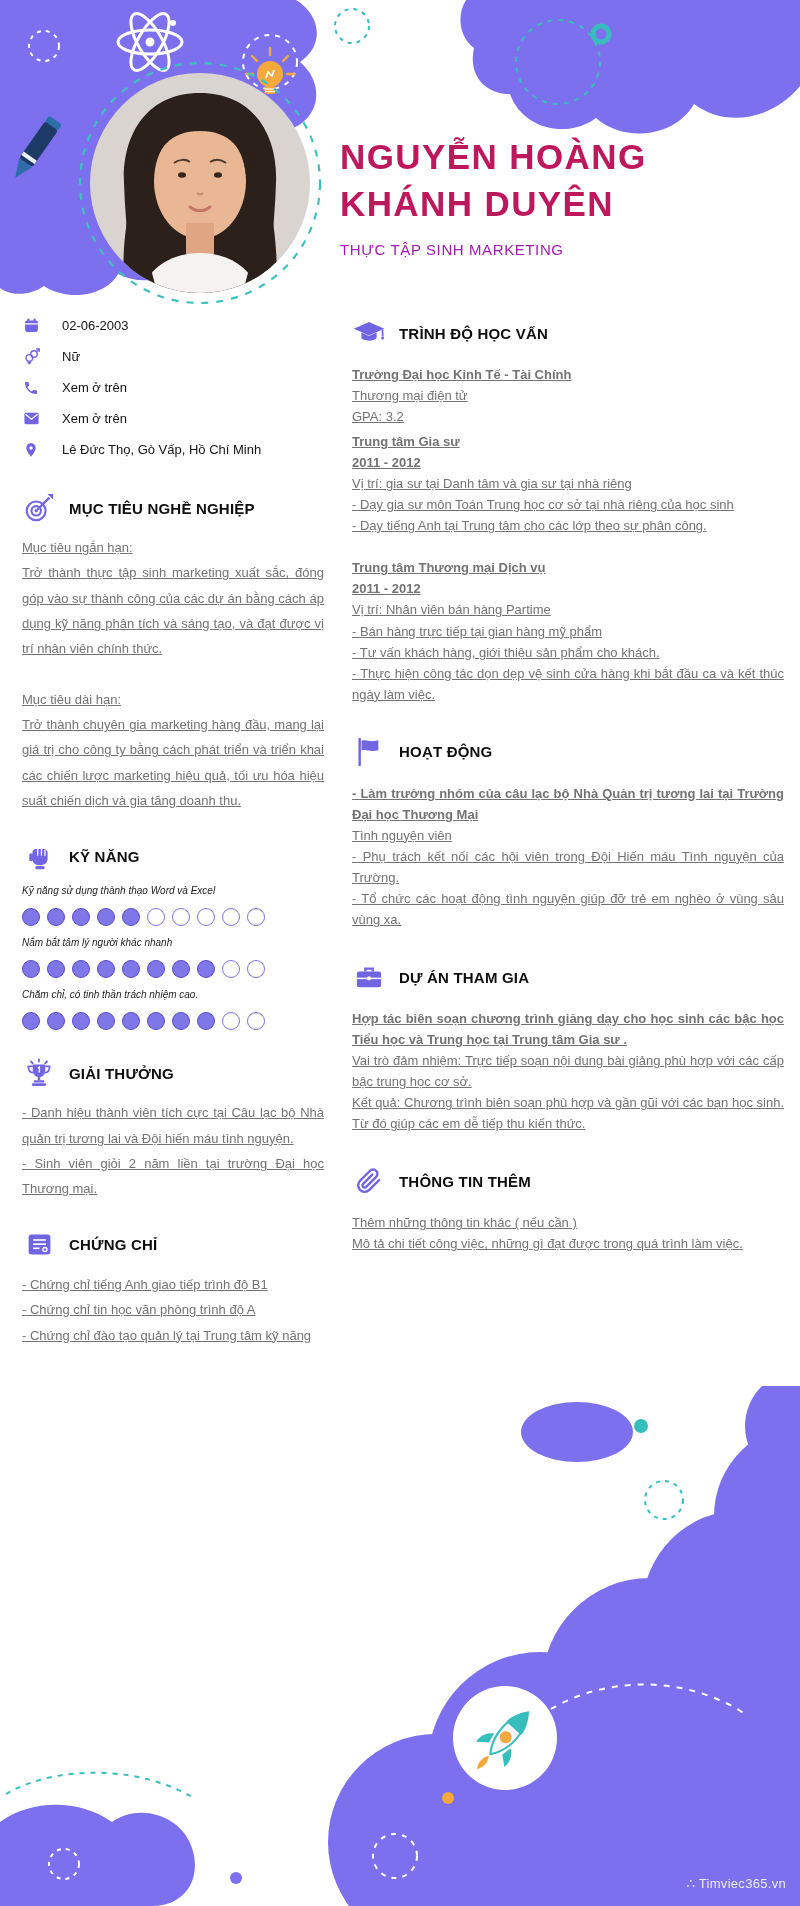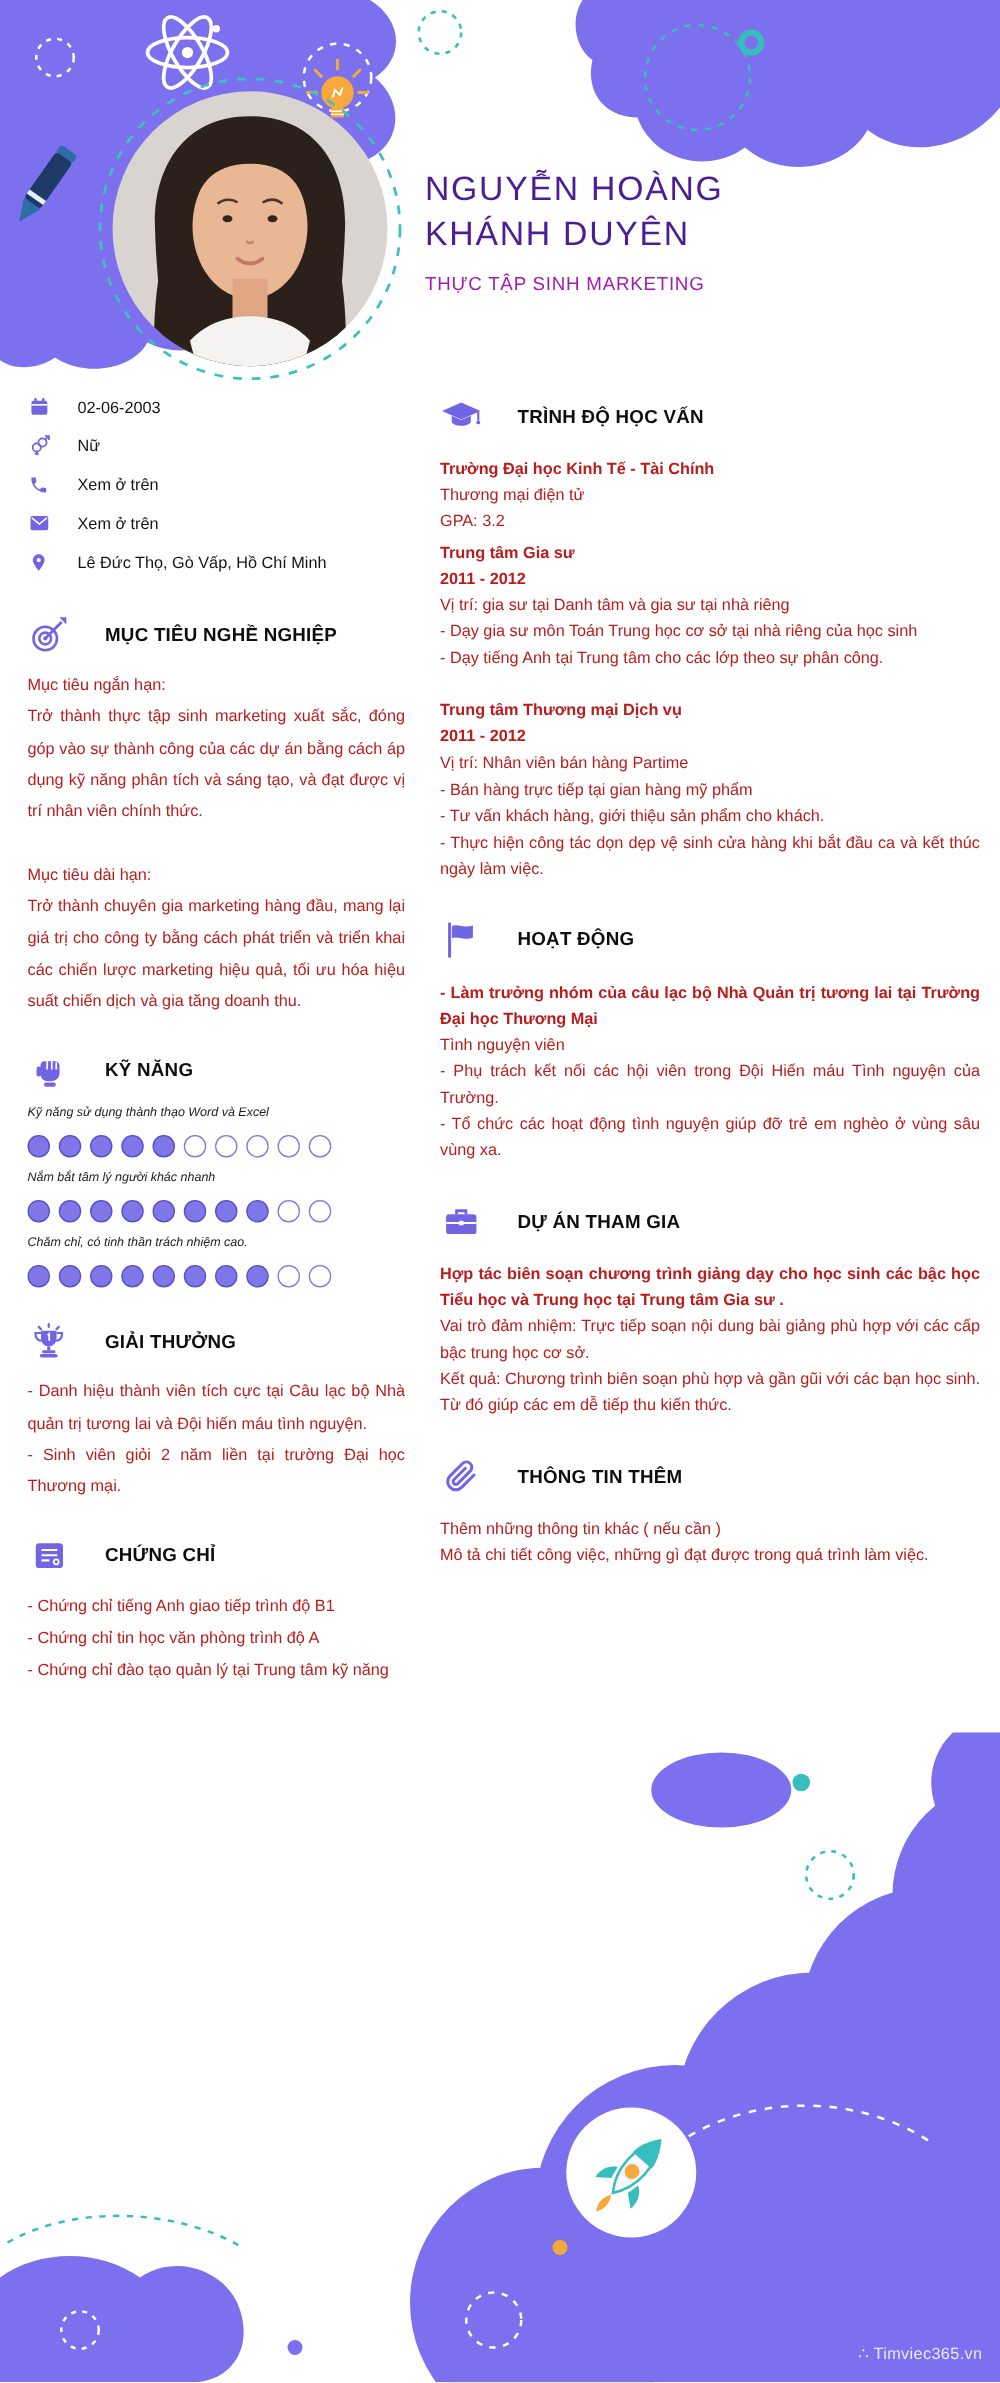--- a/index.html
+++ b/index.html
@@ -8,39 +8,39 @@
     position:relative; width:800px; height:1906px; overflow:hidden;
     background:#ffffff; color:#1c1c1c;
     font-family:"Liberation Sans","DejaVu Sans",sans-serif;
   }
   svg.deco { position:absolute; left:0; pointer-events:none; display:block; }
   .deco-top { top:0; }
   .deco-bottom { top:1386px; }
   .photo { position:absolute; left:70px; top:53px; width:260px; height:260px; }
 
   .header-block { position:absolute; left:340px; top:133px; width:430px; }
-  .name { font-size:27px; font-weight:normal; letter-spacing:1.4px; line-height:1.35; color:#4c1d95; }
+  .name { font-size:35px; font-weight:bold; letter-spacing:1.4px; line-height:1.35; color:#be185d; }
   .role { margin-top:13px; font-size:15px; letter-spacing:0.6px; color:#a21caf; }
 
   .columns { position:absolute; top:302px; left:22px; width:762px; display:flex; gap:28px; }
   .col-left { width:302px; flex:none; }
   .col-right { flex:1; min-width:0; }
 
   .contact { margin-top:8px; margin-bottom:8px; }
   .c-row { display:flex; align-items:center; gap:22px; min-height:31px; font-size:13px; color:#141414; }
   .c-ic { width:18px; height:18px; flex:none; display:flex; align-items:center; justify-content:center; }
 
-  .sec-head { display:flex; align-items:center; gap:28px; font-weight:bold; font-size:15px;
+  .sec-head { display:flex; align-items:center; gap:13px; font-weight:bold; font-size:15px;
               letter-spacing:0.2px; color:#0e0e0e; }
   .sec-head .ic { width:34px; height:34px; flex:none; display:flex; align-items:center; justify-content:center; }
   .col-left .sec-head { margin:26px 0 10px; }
   .col-right .sec-head { margin:30px 0 14px; }
   .col-right .sec-head.first { margin-top:14px; }
 
-  p.body { font-size:13px; color:#b91c1c; text-align:justify; }
+  p.body { font-size:13px; color:#737373; text-align:justify;text-decoration:underline; }
   .col-left p.body { line-height:1.95; }
   .col-right p.body { line-height:1.62; }
   .b { font-weight:bold; }
   .gap { margin-top:25px; }
   .gray { color:#b9b9b9; }
 
   .skill-label { font-size:10px; margin-top:9px; line-height:1.6;font-style:italic; }
   .dots { display:flex; gap:7px; margin:9px 0 3px; }
   .dot { width:18px; height:18px; border-radius:50%; background:#ffffff; border:1.6px solid #7e74e6; }
   .dot.filled { background:#7f76e8; border-color:#564cc8; }

